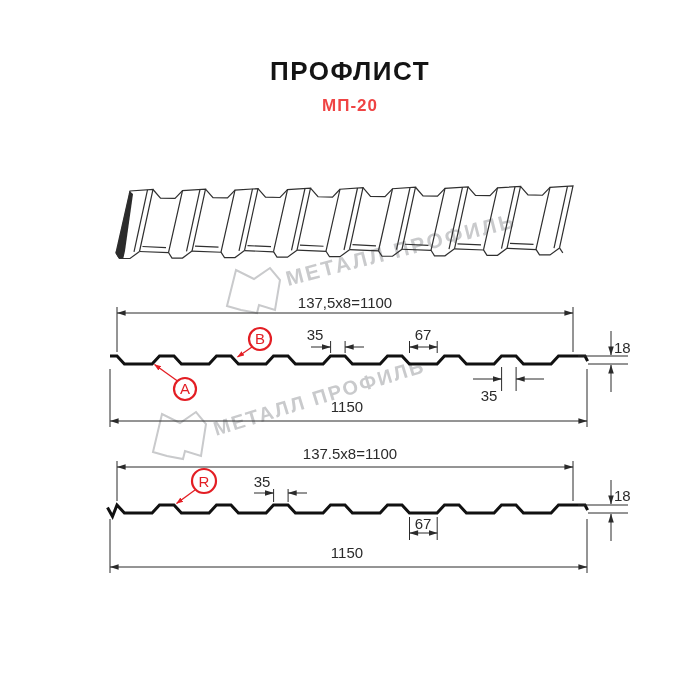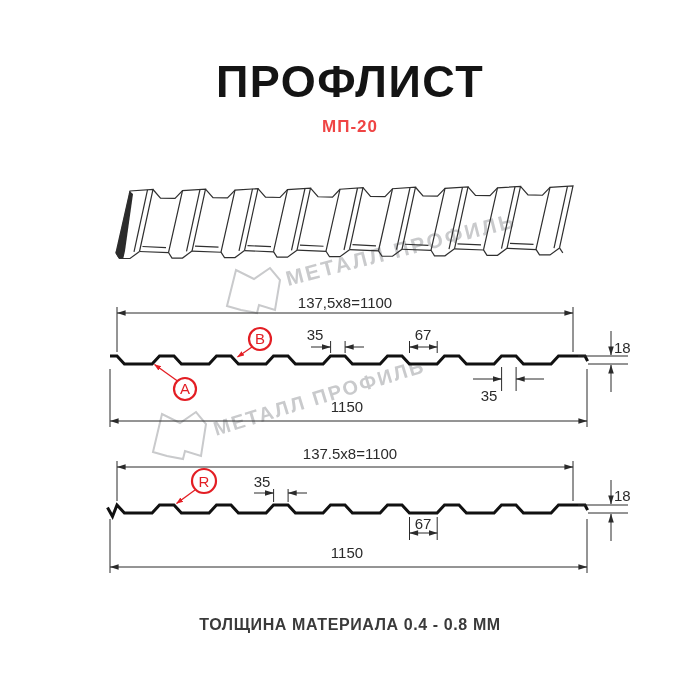--- a/index.html
+++ b/index.html
@@ -1,19 +1,19 @@
 <!DOCTYPE html>
 <html><head>
 <meta charset="utf-8">
 <style>
   html,body{margin:0;padding:0;background:#ffffff;}
   .page{position:relative;width:700px;height:700px;background:#fff;overflow:hidden;
         font-family:"Liberation Sans",sans-serif;}
   .hdr{position:absolute;top:56px;left:0;width:700px;text-align:center;}
-  .title{margin:0;font-size:45px;font-weight:800;letter-spacing:1.5px;color:#141414;}
+  .title{margin:0;font-size:26px;font-weight:800;letter-spacing:1.5px;color:#141414;}
   .subtitle{margin:9px 0 0 0;font-size:17px;font-weight:700;letter-spacing:1px;color:#ef4444;}
   .ftr{position:absolute;top:616px;left:0;width:700px;text-align:center;
        font-size:16px;font-weight:600;letter-spacing:.6px;color:#3a3a3a;}
   svg.art{position:absolute;left:0;top:0;}
   .dimtxt{font-family:"Liberation Sans",sans-serif;font-size:15px;fill:#2b2b2b;}
   .redtxt{font-family:"Liberation Sans",sans-serif;font-size:15px;fill:#e31e24;}
   .wmtxt{font-family:"Liberation Sans",sans-serif;font-weight:700;fill:#c9cacc;}
 </style>
 </head>
 <body>
@@ -154,14 +154,13 @@
       <path d="M611,480 V504" stroke="#2b2b2b" stroke-width="1" marker-end="url(#arE)" fill="none"></path>
       <path d="M611,541 V514" stroke="#2b2b2b" stroke-width="1" marker-end="url(#arE)" fill="none"></path>
       <text class="dimtxt" x="614" y="501">18</text>
 
       <path d="M110,519 V573 M587,519 V573" stroke="#2b2b2b" stroke-width="1" fill="none"></path>
       <path d="M110,567 H587" stroke="#2b2b2b" stroke-width="1" fill="none" marker-start="url(#arS)" marker-end="url(#arE)"></path>
       <text class="dimtxt" text-anchor="middle" x="347" y="558">1150</text>
     </g>
   </svg>
 
-  <div class="ftr">ТОЛЩИНА МАТЕРИАЛА 0.4 - 0.8 ММ</div>
 </div>
 
 </body></html>

